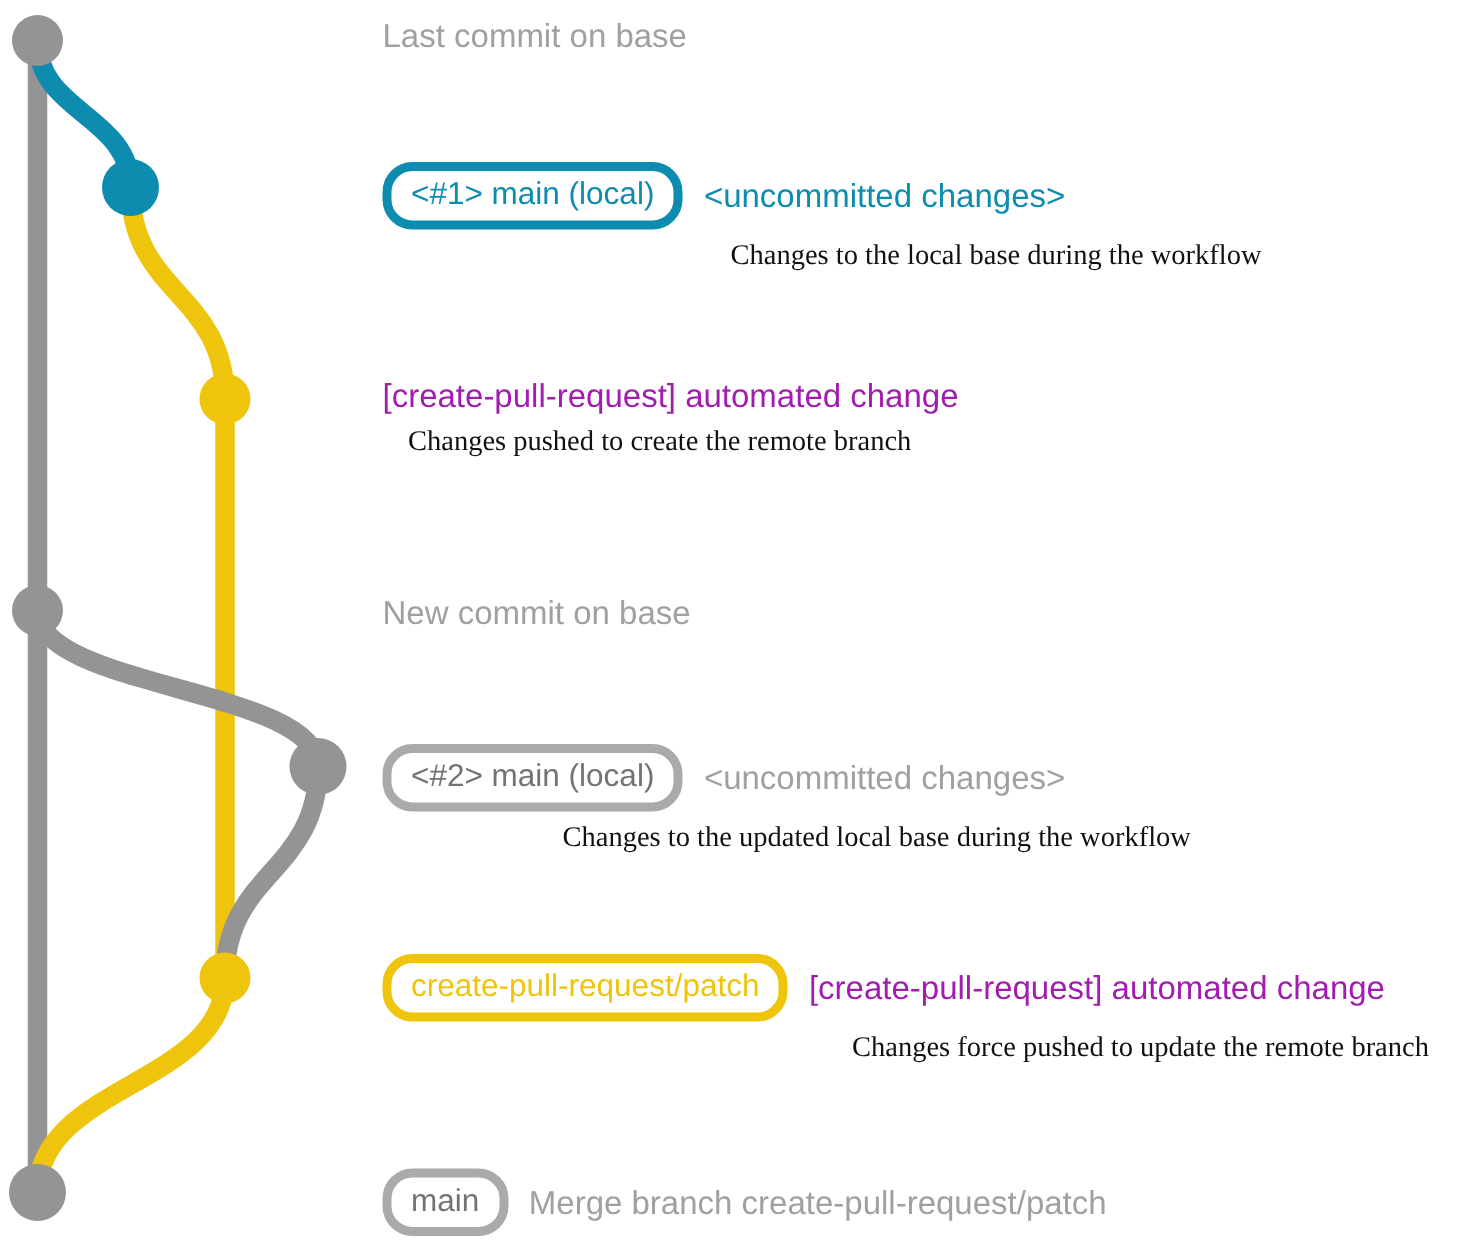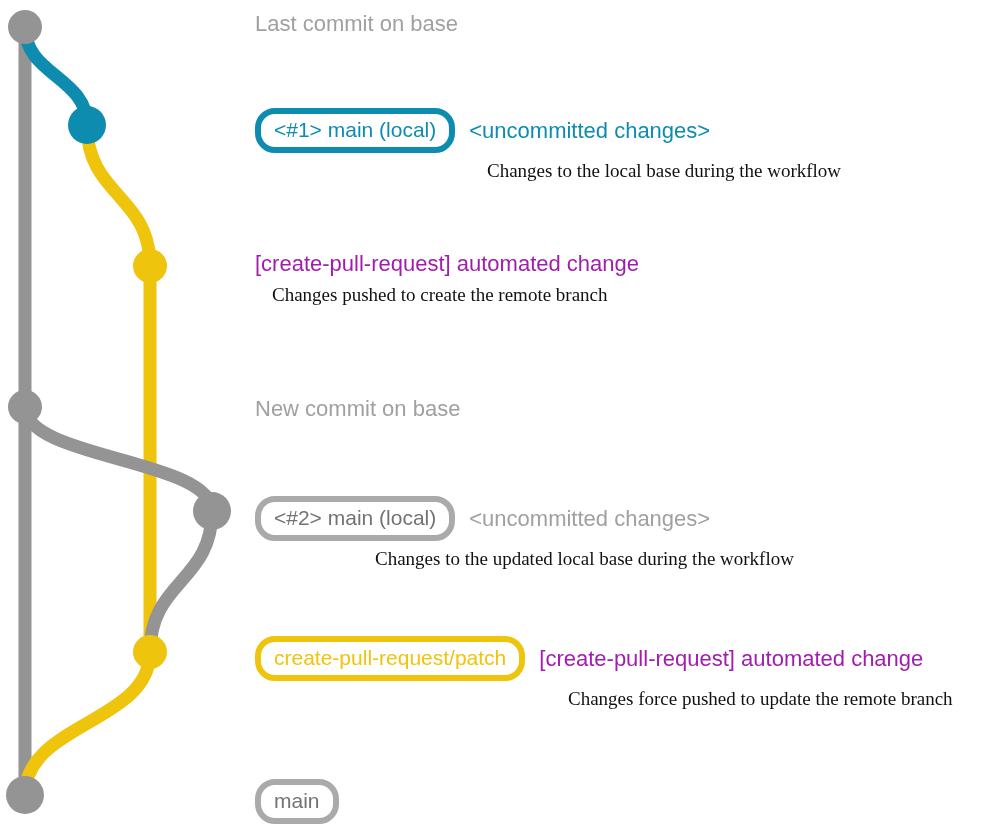--- a/index.html
+++ b/index.html
@@ -162,16 +162,17 @@
     <div class="row-main">
       <span class="badge yellow">create-pull-request/patch</span>
       <span class="commit-title yellow pad">[create-pull-request] automated change</span>
     </div>
     <div class="commit-desc" style="margin-left:313px;">Changes force pushed to update the remote branch</div>
   </div>
 
   <div class="row" style="left:255px; top:779px;">
     <div class="row-main">
       <span class="badge gray">main</span>
+      <span class="commit-title gray pad">Merge branch create-pull-request/patch</span>
     </div>
   </div>
 
 </div>
 
 </body></html>

